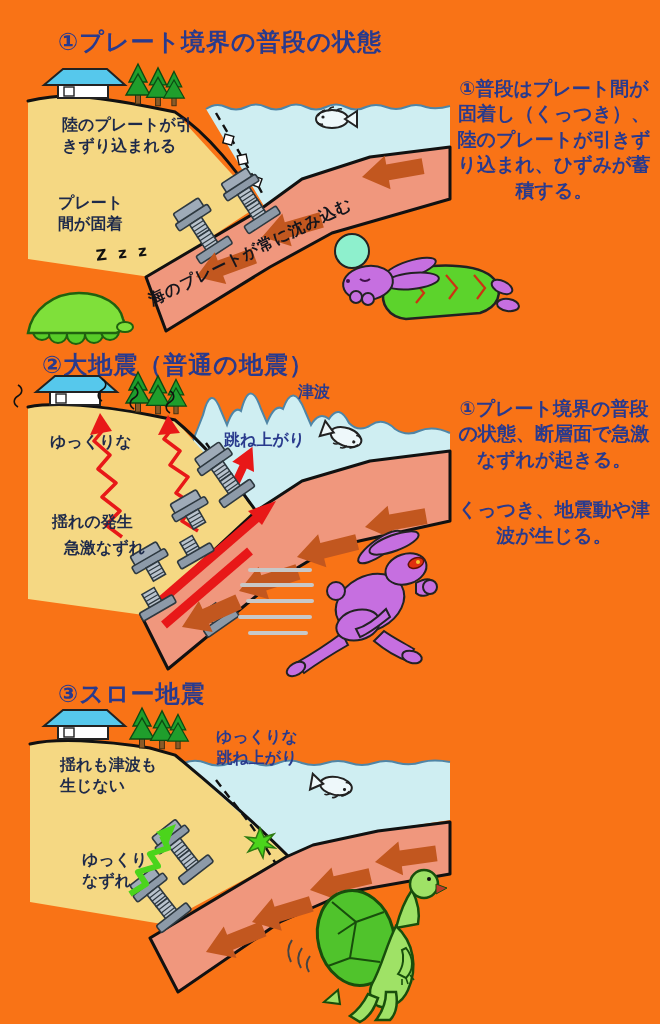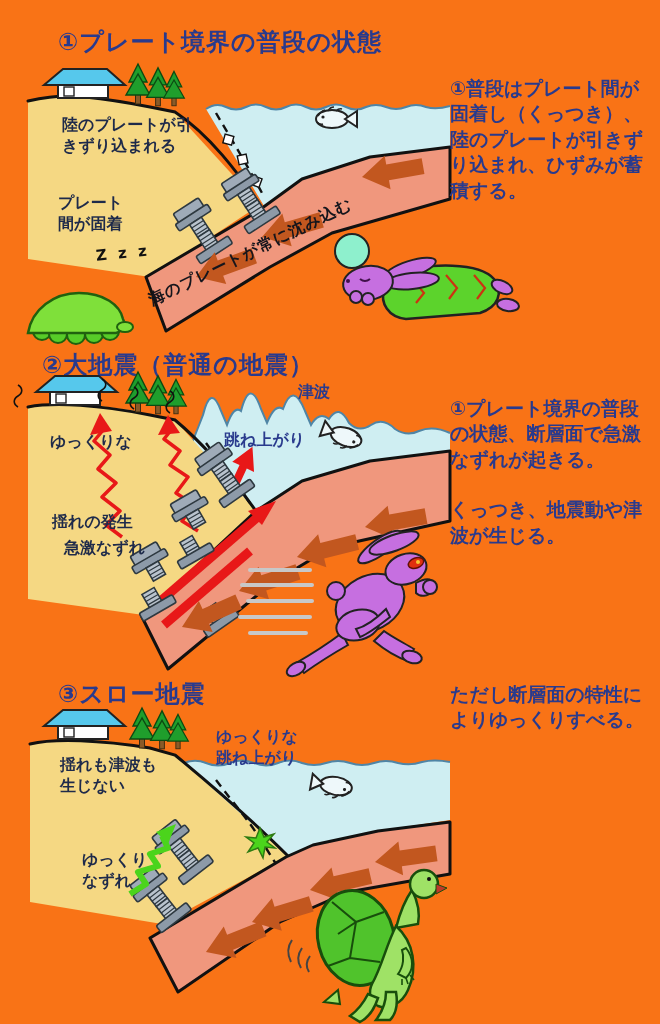--- a/index.html
+++ b/index.html
@@ -2,24 +2,24 @@
 <html style="--text-navy: #293a8d; --label-dark: #1e2a4a; --land-plate: #f5d883; --sea: #cfeef2; --sea-line: #4f85a6; --ocean-plate: #f0977d; --plate-arrow: #c2571f; --alert-red: #e81818; --slow-green: #4bd41c;"><head>
 <meta charset="utf-8">
 <style>
   html,body{margin:0;padding:0;background:#fff;}
   .page{position:relative;width:660px;height:1024px;background:#f97316;overflow:hidden;
         font-family:"DejaVu Sans","Liberation Sans",sans-serif;}
   .title{position:absolute;margin:0;font-size:24px;font-weight:bold;
          color:var(--text-navy,#293a8d);white-space:nowrap;letter-spacing:1px;}
   .side{position:absolute;width:208px;color:var(--text-navy,#293a8d);
         font-size:19px;font-weight:600;line-height:1.34;}
-  .side p{margin:0 0 25px 0;}
+  .side p{margin:0 0 25px 0;text-align:center;}
   .lbl{position:absolute;font-size:16px;font-weight:bold;color:var(--label-dark,#1e2a4a);
        white-space:pre-line;line-height:1.3;}
-  .lbl.navy{color:var(--text-navy,#293a8d);}
+  .lbl.navy{color:var(--text-navy,#293a8d);text-align:center;}
   .lbl.rot{transform:rotate(-26deg);transform-origin:0 50%;color:#15151c;letter-spacing:1px;}
   .lbl.zzz{font-size:15px;letter-spacing:3px;color:#111;transform:rotate(-6deg);}
   svg.illus{position:absolute;overflow:visible;}
 </style>
 </head>
 <body>
 
 <div class="page">
 
   
@@ -274,17 +274,16 @@
     </svg>
 
     <div class="lbl navy" style="left:216px;top:727px">ゆっくりな
 跳ね上がり</div>
     <div class="lbl" style="left:60px;top:755px">揺れも津波も
 生じない</div>
     <div class="lbl" style="left:82px;top:850px">ゆっくり
 なずれ</div>
 
     <div class="side" style="left:450px;top:682px">
-      <p>ただし断層面の特性によりゆっくりすべる。</p>
     </div>
   </div>
 
 </div>
 
 </body></html>

